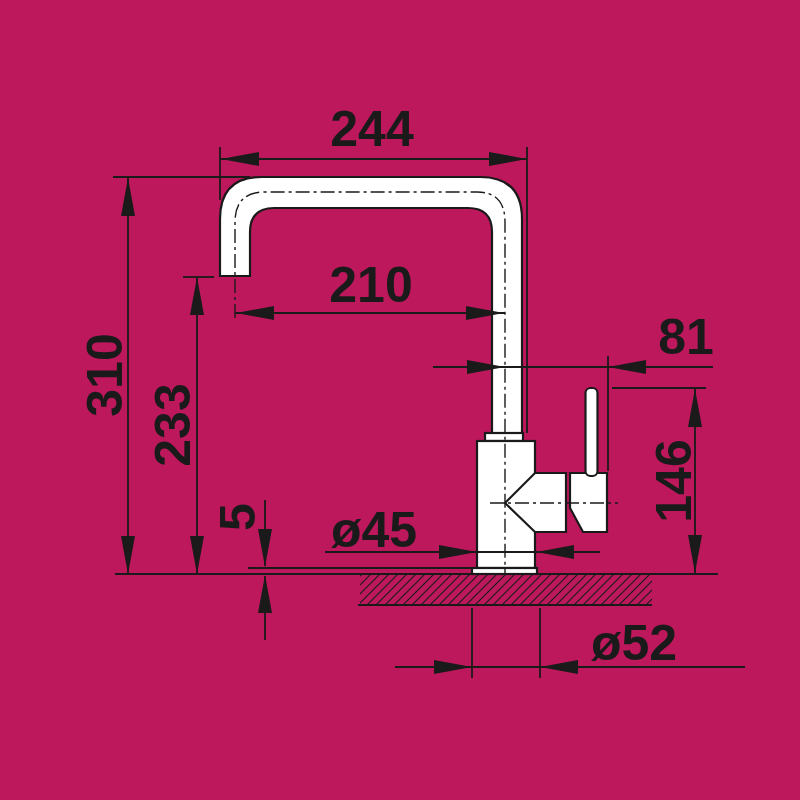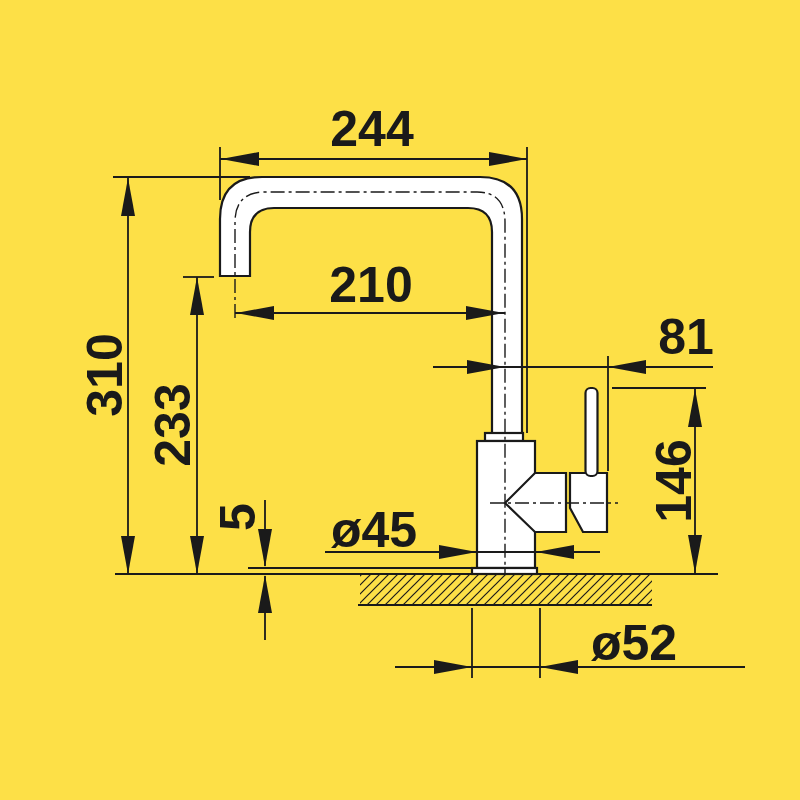--- a/index.html
+++ b/index.html
@@ -1,17 +1,17 @@
 <!DOCTYPE html>
 <html><head>
 <meta charset="utf-8">
 <style>
   html,body{margin:0;padding:0;background:#ffffff;}
   .canvas{
-    width:800px;height:800px;position:relative;background:#fde047;
+    width:800px;height:800px;position:relative;background:#be185d;
     font-family:"Liberation Sans", sans-serif;
   }
   svg{display:block;}
   text{
     font-family:"Liberation Sans","DejaVu Sans",sans-serif;
     font-weight:700;
     font-size:50px;
     fill:#1a1a1a;
   }
   .obj{stroke:#1a1a1a;stroke-width:2.2;fill:#ffffff;}

